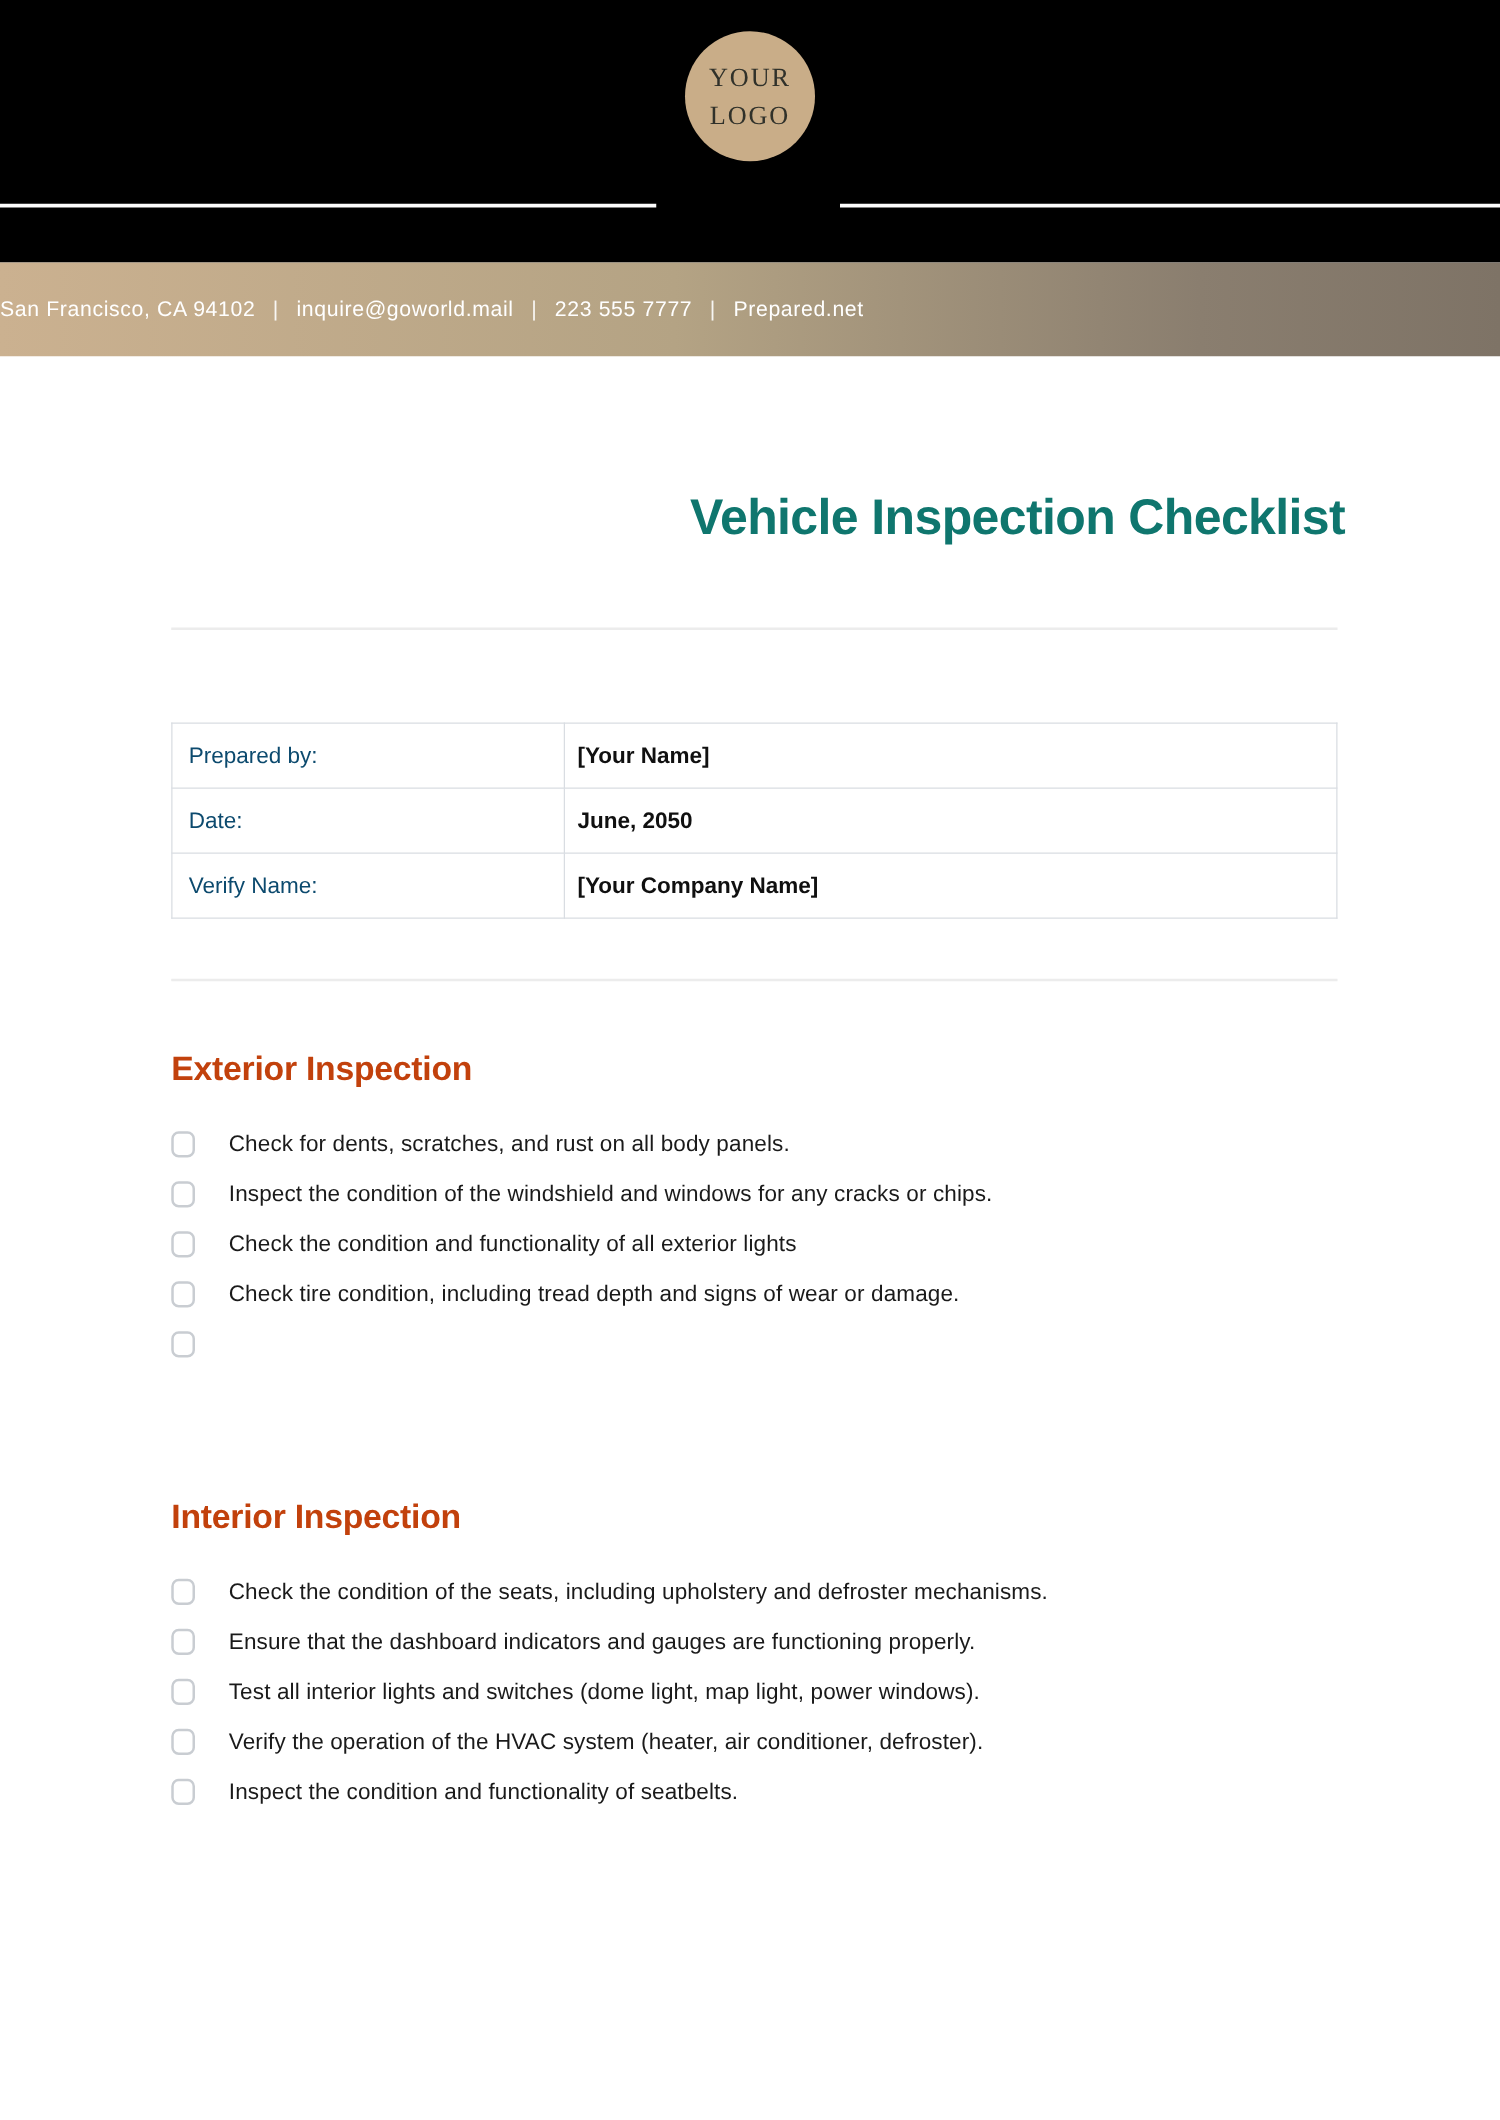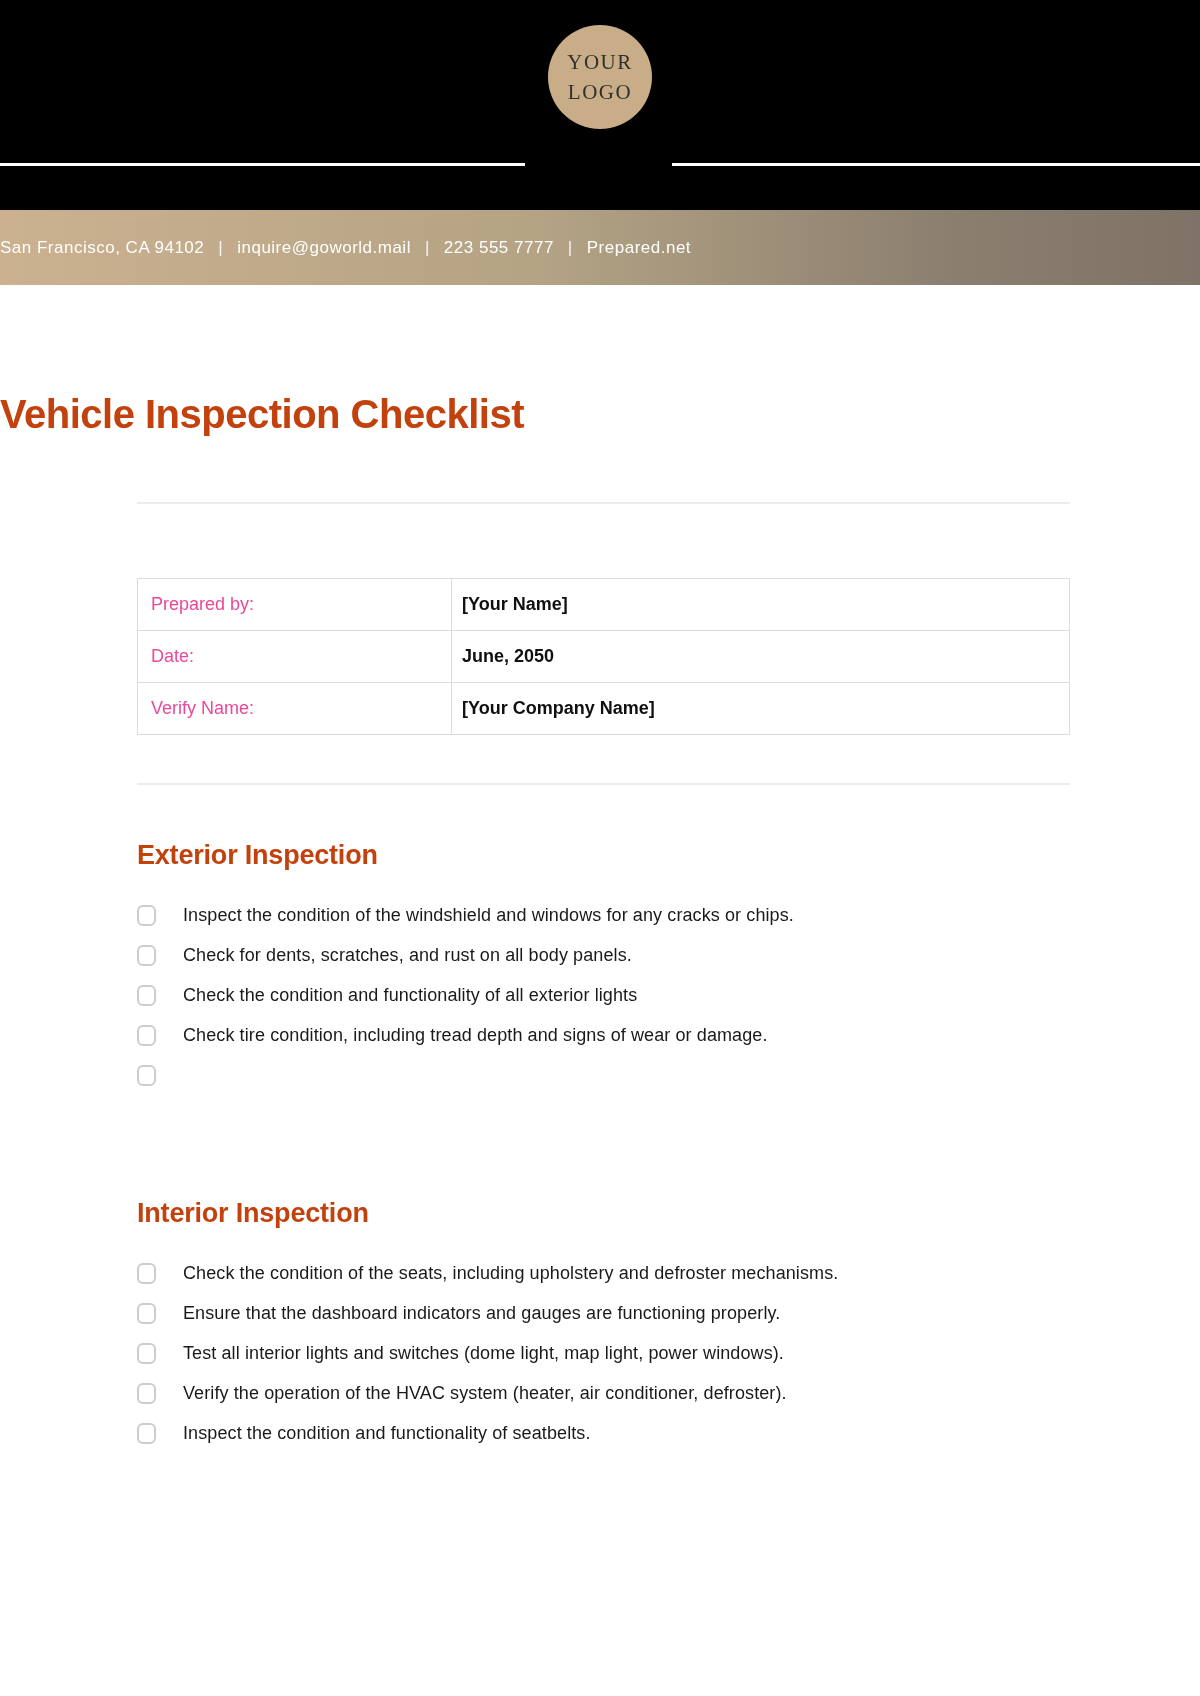--- a/index.html
+++ b/index.html
@@ -28,39 +28,39 @@
     position:absolute; top:210px; left:0; width:1200px; height:75px;
     background:linear-gradient(90deg,#cbb190 0%,#b4a384 45%,#8a7e6f 80%,#7e7366 100%);
     display:flex; align-items:center; 
     color:#ffffff; font-size:17px; letter-spacing:0.5px;
   }
   .contact-bar .sep { margin:0 14px; color:rgba(255,255,255,0.9); }
 
   
   .page-title {
     position:absolute; top:390px; left:0; width:1076px;
-    text-align:left; font-size:40px; line-height:48px; font-weight:bold;
-    color:#c2410c; letter-spacing:-0.5px;
+    text-align:right; font-size:40px; line-height:48px; font-weight:bold;
+    color:#0f766e; letter-spacing:-0.5px;
   }
 
   
   .divider { position:absolute; left:137px; width:933px; height:2px; background:#ececec; }
   .divider.d1 { top:502px; }
   .divider.d2 { top:783px; }
 
   
   .info-table {
     position:absolute; top:578px; left:137px; width:933px;
     border-collapse:collapse; font-size:18px;
   }
   .info-table td {
     border:1px solid #d9dde2; height:52px; vertical-align:middle;
     background:#ffffff;
   }
-  .info-table td.label { width:314px; padding-left:13px; color:#ec4899; }
+  .info-table td.label { width:314px; padding-left:13px; color:#0c4a6e; }
   .info-table td.value { padding-left:10px; font-weight:bold; color:#101010; }
 
   
   .section-heading {
     position:absolute; left:137px;
     font-size:27px; line-height:33px; font-weight:bold; color:#c2410c;
     letter-spacing:-0.2px;
   }
   .section-heading.exterior { top:839px; }
   .section-heading.interior { top:1197px; }
@@ -119,25 +119,25 @@
     </tr>
   </tbody>
 </table>
 
 <div class="divider d2"></div>
 
 <h2 class="section-heading exterior">Exterior Inspection</h2>
 <ul class="checklist exterior">
   <li>
     <span class="checkbox"></span>
-    <span class="item-text">Inspect the condition of the windshield and windows for any cracks or chips.</span>
+    <span class="item-text">Check for dents, scratches, and rust on all body panels.</span>
   </li>
   <li>
     <span class="checkbox"></span>
-    <span class="item-text">Check for dents, scratches, and rust on all body panels.</span>
+    <span class="item-text">Inspect the condition of the windshield and windows for any cracks or chips.</span>
   </li>
   <li>
     <span class="checkbox"></span>
     <span class="item-text">Check the condition and functionality of all exterior lights</span>
   </li>
   <li>
     <span class="checkbox"></span>
     <span class="item-text">Check tire condition, including tread depth and signs of wear or damage.</span>
   </li>
   <li>

